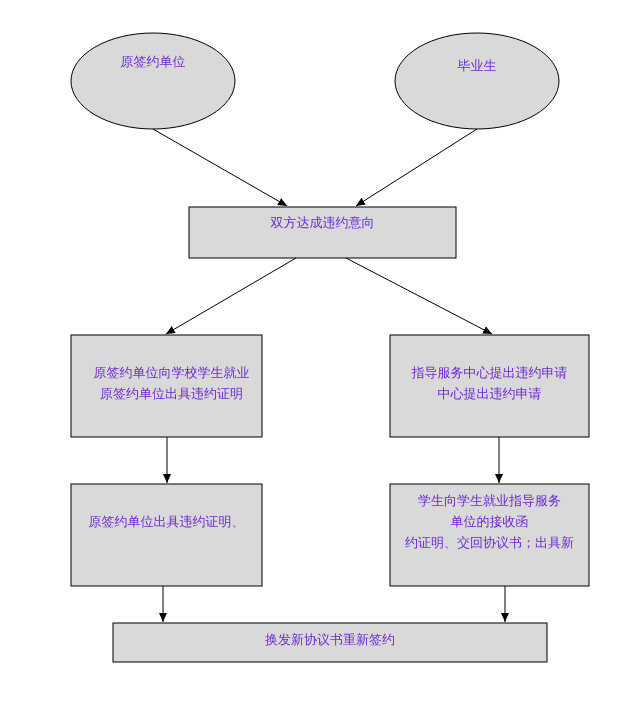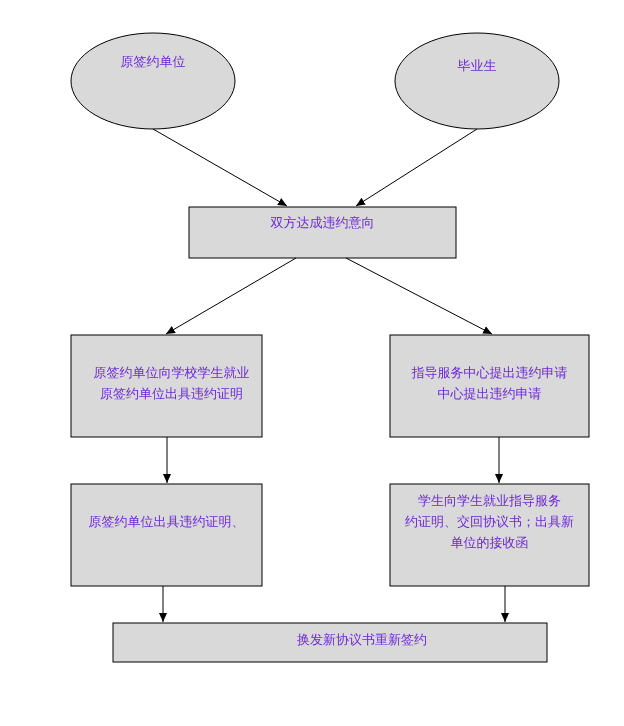--- a/index.html
+++ b/index.html
@@ -49,16 +49,16 @@
 </div>
 <div class="node-text" style="left:390px; top:362px; width:199px;">
   <div>指导服务中心提出违约申请</div>
   <div>中心提出违约申请</div>
 </div>
 <div class="node-text" style="left:71px; top:511px; width:191px;">
   <div>原签约单位出具违约证明、</div>
 </div>
 <div class="node-text" style="left:390px; top:490px; width:199px;">
   <div>学生向学生就业指导服务</div>
+  <div>单位的接收函</div>
   <div>约证明、交回协议书；出具新</div>
-  <div>单位的接收函</div>
 </div>
-<div class="node-text" style="left:113px; top:629px; width:434px;margin-left:32px;">换发新协议书重新签约</div>
+<div class="node-text" style="left:113px; top:629px; width:434px;">换发新协议书重新签约</div>
 
 </body></html>

